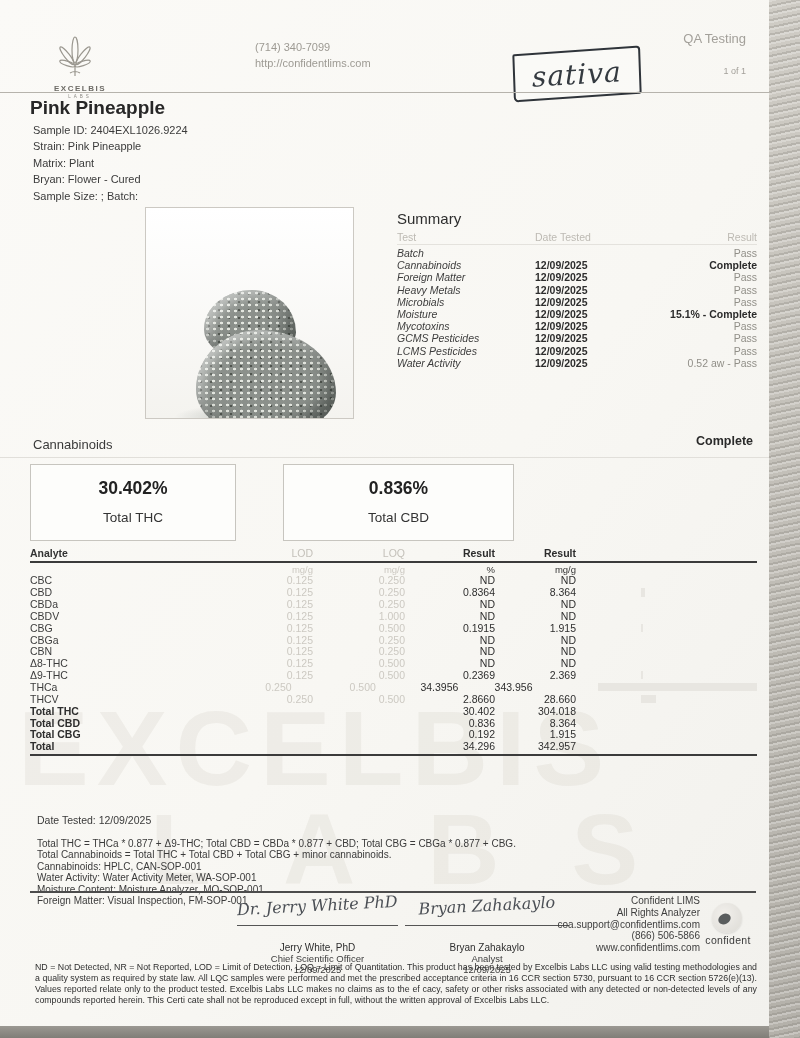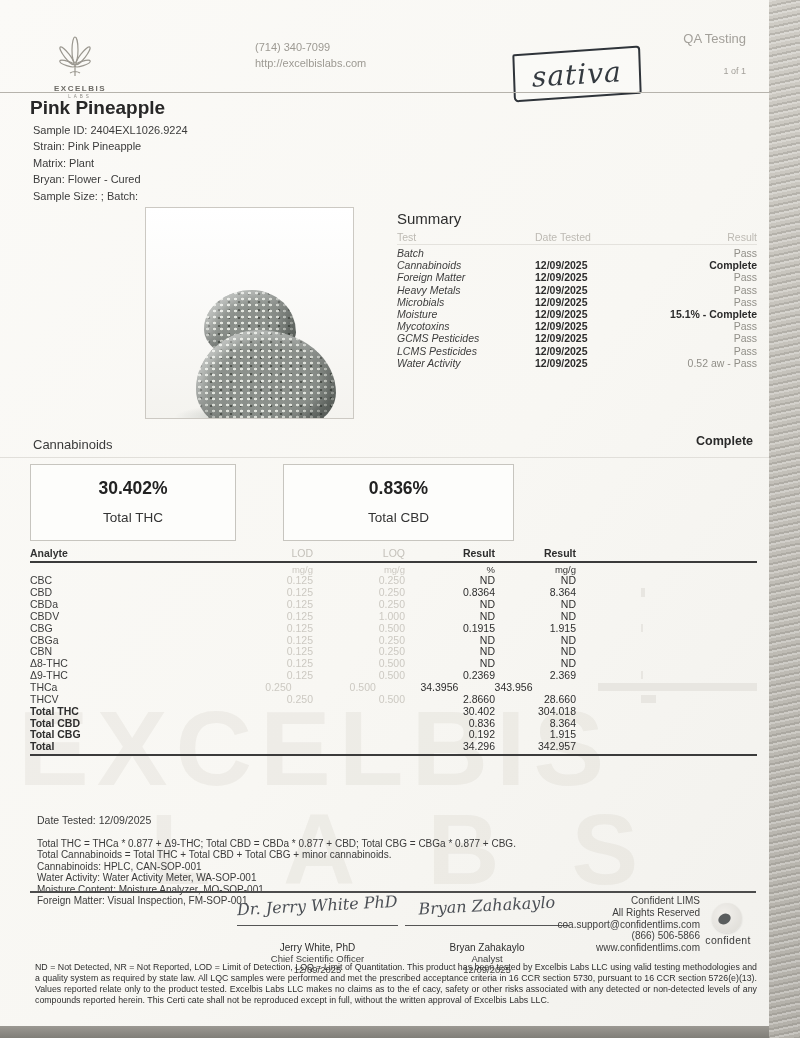--- a/index.html
+++ b/index.html
@@ -161,21 +161,21 @@
       <ellipse cx="27" cy="26" rx="2.2" ry="8" transform="rotate(72 27 34)"></ellipse>
       <ellipse cx="27" cy="26" rx="2.2" ry="8" transform="rotate(-72 27 34)"></ellipse>
       <path d="M27 34 L27 44 M22 41 Q27 38 32 41"></path>
     </g>
   </svg>
   <div class="logo-text">EXCELBIS</div>
   <div class="logo-sub">LABS</div>
 
   <div class="contact-info">
     <div>(714) 340-7099</div>
-    <div>http://excelbislabs.com</div>
+    <div>http://confidentlims.com</div>
   </div>
 
   <div class="sativa-box">
     <span class="sativa-text">sativa</span>
   </div>
 
   <div class="qa-label">QA Testing</div>
   <div class="page-indicator">1 of 1</div>
   <div class="rule-header"></div>
 
@@ -458,21 +458,21 @@
     <span class="sig-script">Bryan Zahakaylo</span>
     <div class="sig-line"></div>
     <div class="sig-name">Bryan Zahakaylo</div>
     <div class="sig-title">Analyst</div>
     <div class="sig-date">12/09/2025</div>
   </div>
 
   <div class="lims">
 
   <div>Confident LIMS</div>
-      <div>All Rights Reserved</div>
+      <div>All Rights Analyzer</div>
       <div>coa.support@confidentlims.com</div>
       <div>(866) 506-5866</div>
       <div>www.confidentlims.com</div>
     </div>
   <div class="conf-logo">
     <div class="conf-dot"></div>
   </div>
   <div class="conf-text">confident</div>
 
   <div class="footer">ND = Not Detected, NR = Not Reported, LOD = Limit of Detection, LOQ = Limit of Quantitation. This product has been tested by Excelbis Labs LLC using valid testing methodologies and a quality system as required by state law. All LQC samples were performed and met the prescribed acceptance criteria in 16 CCR section 5730, pursuant to 16 CCR section 5726(e)(13). Values reported relate only to the product tested. Excelbis Labs LLC makes no claims as to the ef cacy, safety or other risks associated with any detected or non-detected levels of any compounds reported herein. This Certi cate shall not be reproduced except in full, without the written approval of Excelbis Labs LLC.</div>

